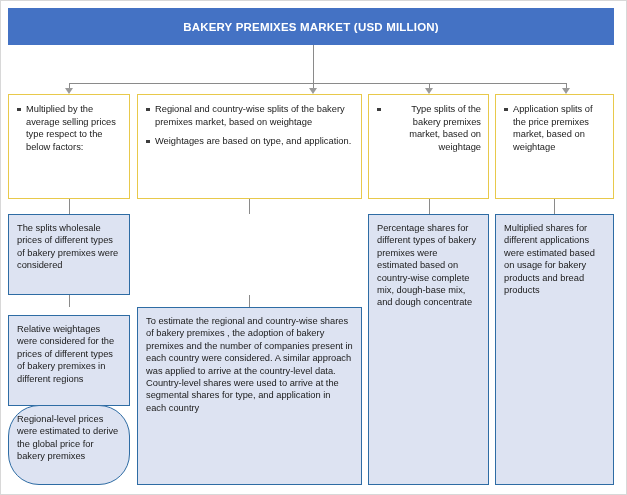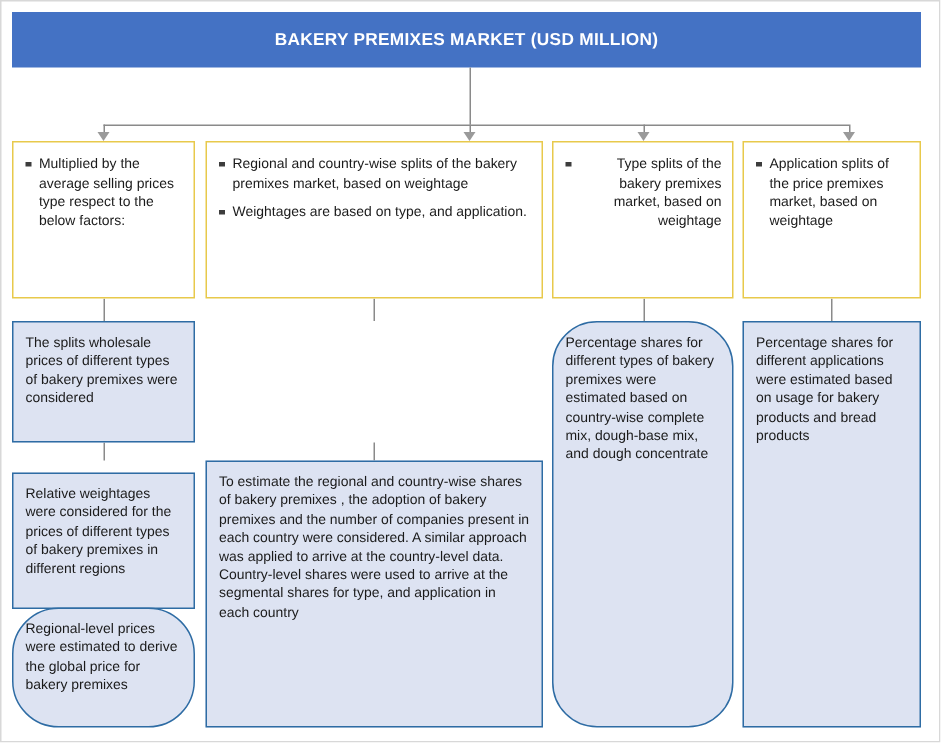--- a/index.html
+++ b/index.html
@@ -175,21 +175,21 @@
     <p>Relative weightages were considered for the prices of different types of bakery premixes in different regions</p>
   </div>
   <div class="bbox" style="left:7px; top:404px; width:122px; height:80px;border-radius:31px;">
     <p>Regional-level prices were estimated to derive the global price for bakery premixes</p>
   </div>
 
   <div class="bbox" style="left:136px; top:306px; width:225px; height:178px;">
     <p>To estimate the regional and country-wise shares of bakery premixes , the adoption of bakery premixes and the number of companies present in each country were considered. A similar approach was applied to arrive at the country-level data. Country-level shares were used to arrive at the segmental shares for type, and application in each country</p>
   </div>
 
-  <div class="bbox" style="left:367px; top:213px; width:121px; height:271px;border-radius:30px;">
+  <div class="bbox" style="left:367px; top:213px; width:121px; height:271px;">
     <p>Percentage shares for different types of bakery premixes were estimated based on country-wise complete mix, dough-base mix, and dough concentrate</p>
   </div>
 
   <div class="bbox" style="left:494px; top:213px; width:119px; height:271px;">
-    <p>Percentage shares for different applications were estimated based on usage for bakery products and bread products</p>
+    <p>Multiplied shares for different applications were estimated based on usage for bakery products and bread products</p>
   </div>
 
 </div>
 
 </body></html>

